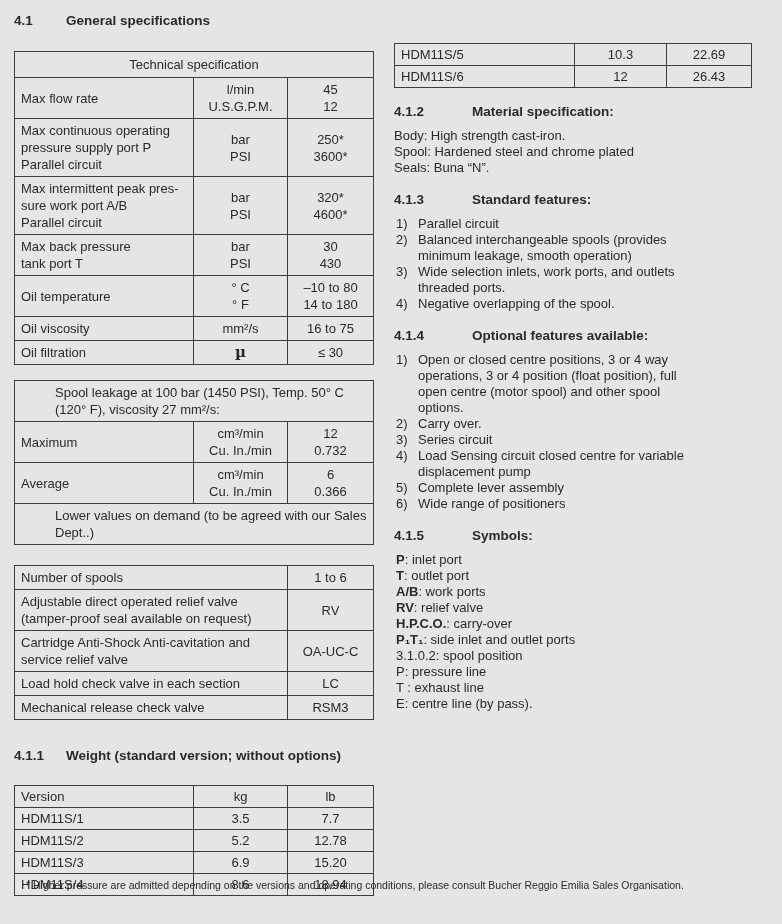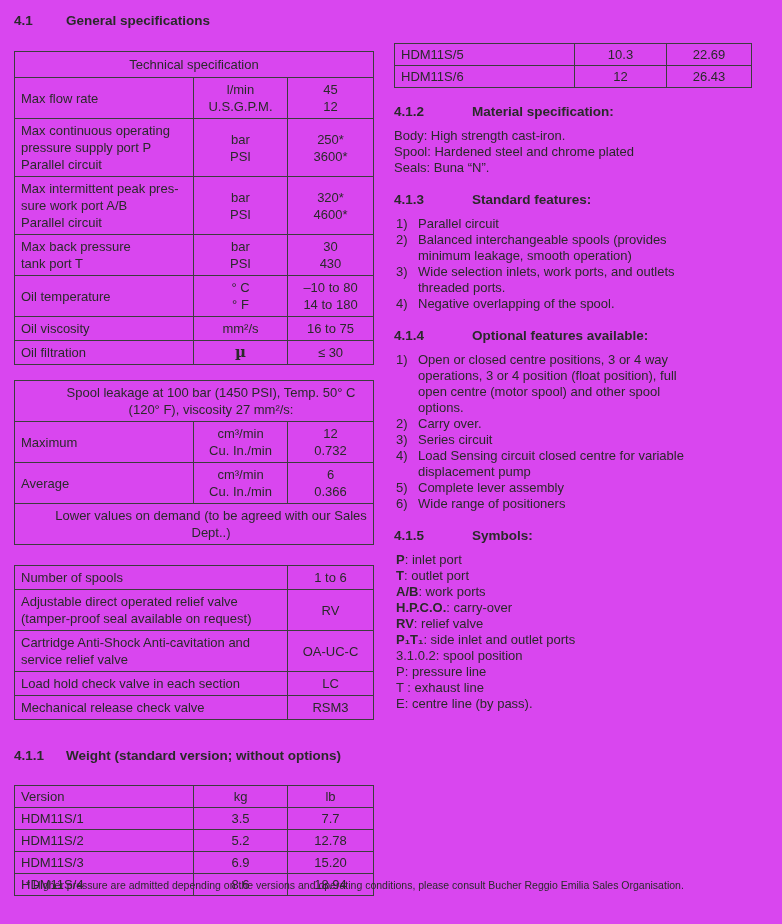--- a/index.html
+++ b/index.html
@@ -1,21 +1,21 @@
 <!DOCTYPE html>
 <html><head>
 <meta charset="utf-8">
 <style>
   * { box-sizing: border-box; margin: 0; padding: 0; }
   html, body { background: #ffffff; }
   .page {
     position: relative;
     width: 782px;
     height: 924px;
-    background: #d946ef;
+    background: #e5e5e5;
     color: #2a2a2a;
     font-family: "Liberation Sans", "DejaVu Sans", sans-serif;
     font-size: 13px;
     overflow: hidden;
   }
   .cols { display: flex; padding: 12px 15px 0 14px; gap: 21px; }
   .col-left  { width: 359px; flex: none; }
   .col-right { width: 357px; flex: none; padding-top: 31px; }
 
   .heading { display: flex; font-weight: bold; font-size: 13.5px; line-height: 17px; }
@@ -25,21 +25,21 @@
   .h-411 { margin-top: 27px; }
 
   table { border-collapse: collapse; table-layout: fixed; width: 359px; }
   .tbl-cont { width: 357px; }
   td, th { border: 1px solid #3d3d3d; padding: 3px 6px; vertical-align: middle;
            font-weight: normal; line-height: 17px; font-size: 13px; }
   th.t-title { text-align: center; padding: 4px 6px; }
   .lbl { text-align: left; }
   .ctr { text-align: center; padding-left: 2px; padding-right: 2px; }
   .pre { white-space: pre-line; }
-  .span-cell { text-align: center; padding-left: 40px; }
+  .span-cell { text-align: left; padding-left: 40px; }
 
   .tbl-tech { margin-top: 22px; }
   .tbl-leak { margin-top: 15px; }
   .tbl-feat { margin-top: 20px; }
   .tbl-weight { margin-top: 21px; }
   .tbl-weight td, .tbl-weight th, .tbl-cont td { padding-top: 2px; padding-bottom: 2px; }
 
   .mu { font-family: "DejaVu Serif", serif; font-weight: bold; font-size: 15px; }
 
   .mat-line { line-height: 16px; }
@@ -338,24 +338,24 @@
         <div class="sym">
           <span class="b">P</span><span>: inlet port</span>
         </div>
         <div class="sym">
           <span class="b">T</span><span>: outlet port</span>
         </div>
         <div class="sym">
           <span class="b">A/B</span><span>: work ports</span>
         </div>
         <div class="sym">
+          <span class="b">RV</span><span>: relief valve</span>
+        </div>
+        <div class="sym">
           <span class="b">H.P.C.O.</span><span>: carry-over</span>
-        </div>
-        <div class="sym">
-          <span class="b">RV</span><span>: relief valve</span>
         </div>
         <div class="sym">
           <span class="b">P₁T₁</span><span>: side inlet and outlet ports</span>
         </div>
         <div class="sym">
           <span>3.1.0.2</span><span>: spool position</span>
         </div>
         <div class="sym">
           <span>P</span><span>: pressure line</span>
         </div>

